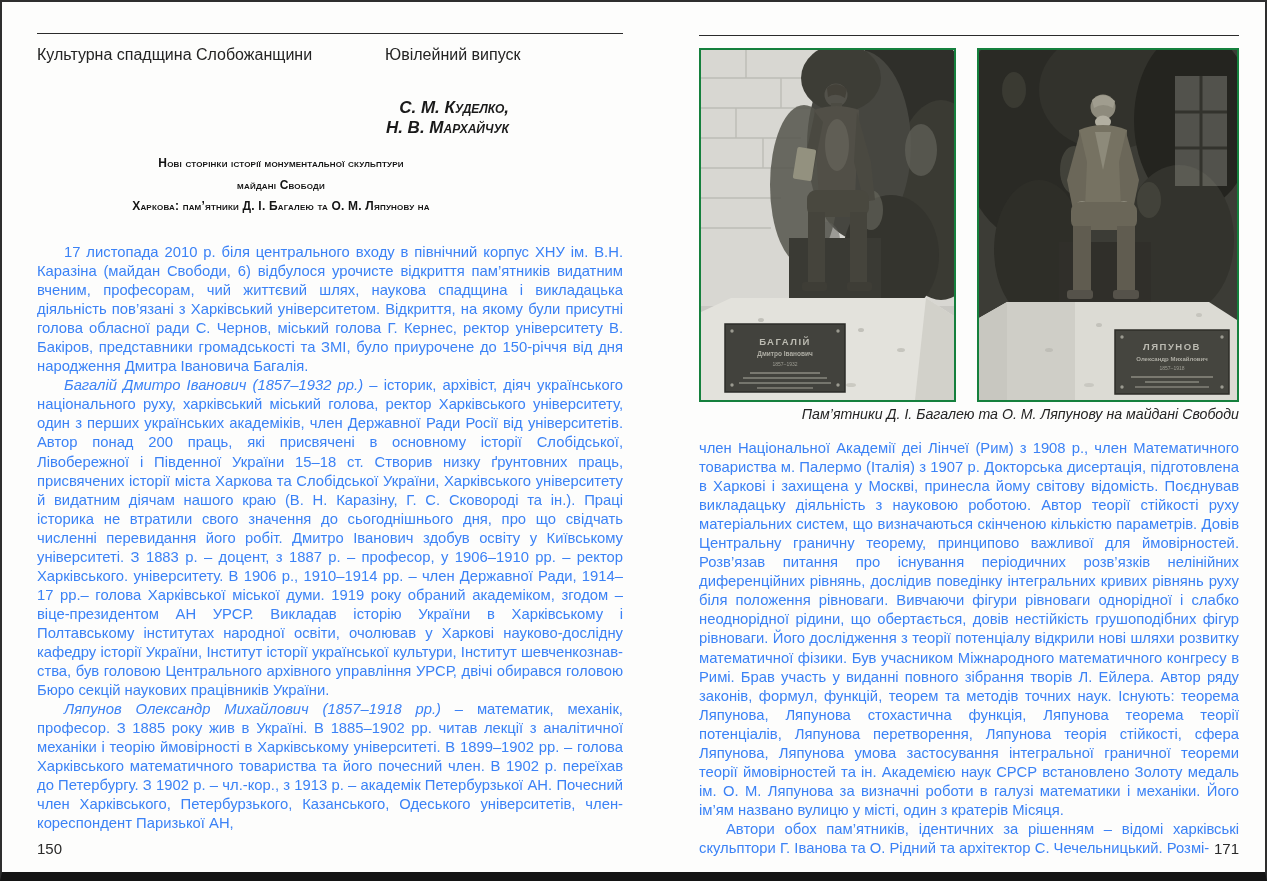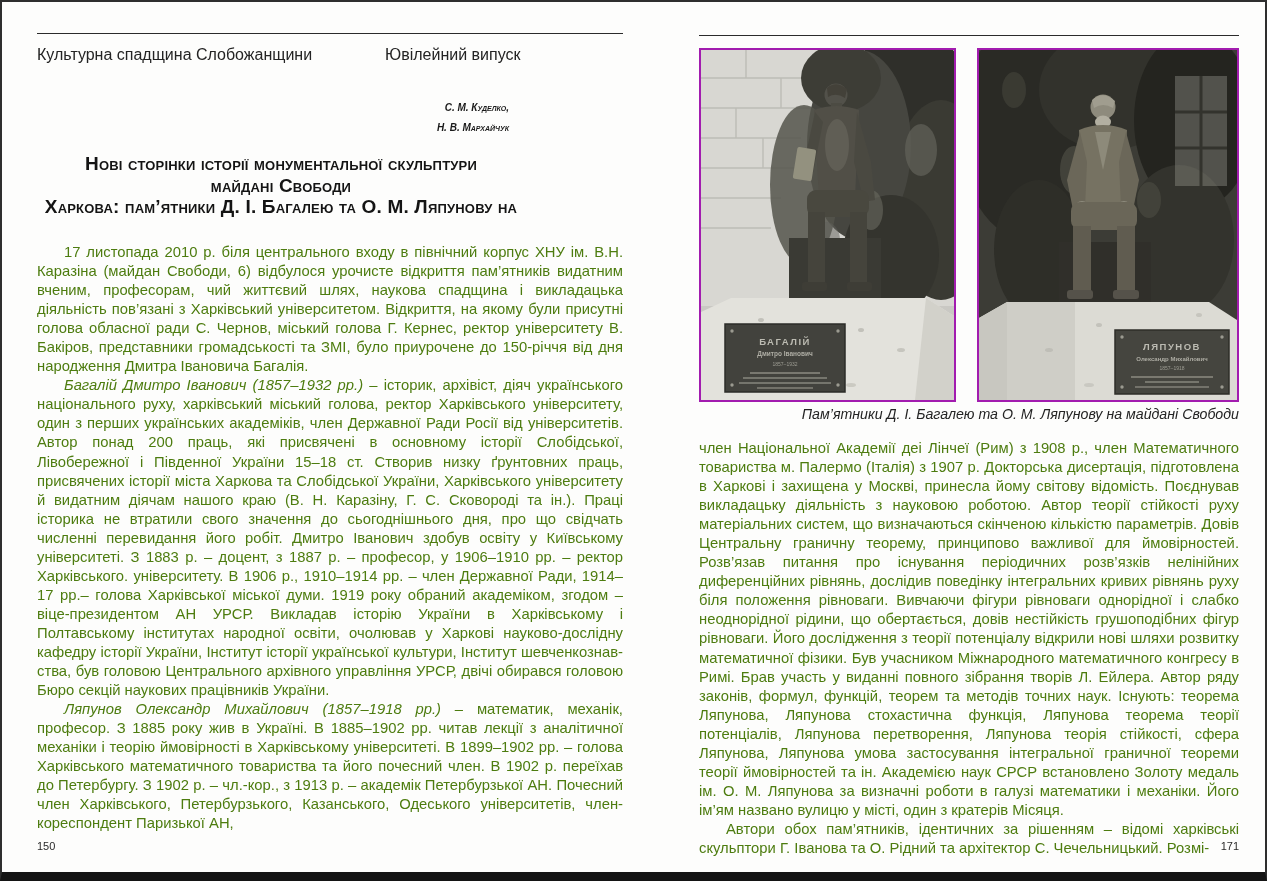--- a/index.html
+++ b/index.html
@@ -16,36 +16,36 @@
 
   .running-head { position:absolute; top:9px; font-size:16px; color:#242424; white-space:nowrap;margin-top:35px; }
   #lp-head-left  { left:0; }
   #lp-head-right { left:348px; }
   .head-rule { position:absolute; left:0; right:0; border-top:1.6px solid #2b2b2b; }
   #lp-rule { top:31px; }
   #rp-rule { top:33px; }
   .rp-head { position:absolute; top:4px; left:0; right:0; text-align:right; font-style:italic; font-size:14.6px; line-height:16.5px; color:#242424; }
 
   .authors { position:absolute; top:96px; left:0; width:472px; text-align:right;
-    font-weight:bold; font-style:italic; font-variant:small-caps; font-size:10px; line-height:19.5px; color:#1a1a1a; }
+    font-weight:bold; font-style:italic; font-variant:small-caps; font-size:17px; line-height:19.5px; color:#1a1a1a; }
   .title { position:absolute; top:151px; left:0; width:488px; text-align:center;
-    font-weight:bold; font-variant:small-caps; font-size:19px; line-height:21.5px; letter-spacing:0.2px; color:#141414; }
-
-  .body-text { position:absolute; text-align:justify; font-size:14.8px; line-height:19.05px; color:#4d7c0f; }
+    font-weight:bold; font-variant:small-caps; font-size:12px; line-height:21.5px; letter-spacing:0.2px; color:#141414; }
+
+  .body-text { position:absolute; text-align:justify; font-size:14.8px; line-height:19.05px; color:#3b82f6; }
   #lp-body { top:241px; left:0; width:586px; }
   #rp-body { top:437px; left:0; width:540px; }
   .para { margin:0; }
   .para.indent { text-indent:27px; }
   .lead { font-style:italic; }
 
   .photos-row { position:absolute; top:46px; left:0; width:540px; display:flex; justify-content:space-between; }
-  .photo-frame { border:2px solid #a21caf; font-size:0; background:#5eead4; }
+  .photo-frame { border:2px solid #15803d; font-size:0; background:#5eead4; }
   .photo-caption { position:absolute; top:404px; right:0; left:0; text-align:right; font-style:italic; font-size:14.2px; color:#242424; }
 
-  .page-number { position:absolute; top:838px; font-size:11px; color:#2a2a2a; }
+  .page-number { position:absolute; top:838px; font-size:15px; color:#2a2a2a; }
   #lp-num { left:0; }
   #rp-num { right:0; }
 </style>
 </head>
 <body>
 
 <div class="canvas">
 
   <div class="page" id="leftPage">
     <div class="running-head" id="lp-head-left">Культурна спадщина Слобожанщини</div>

